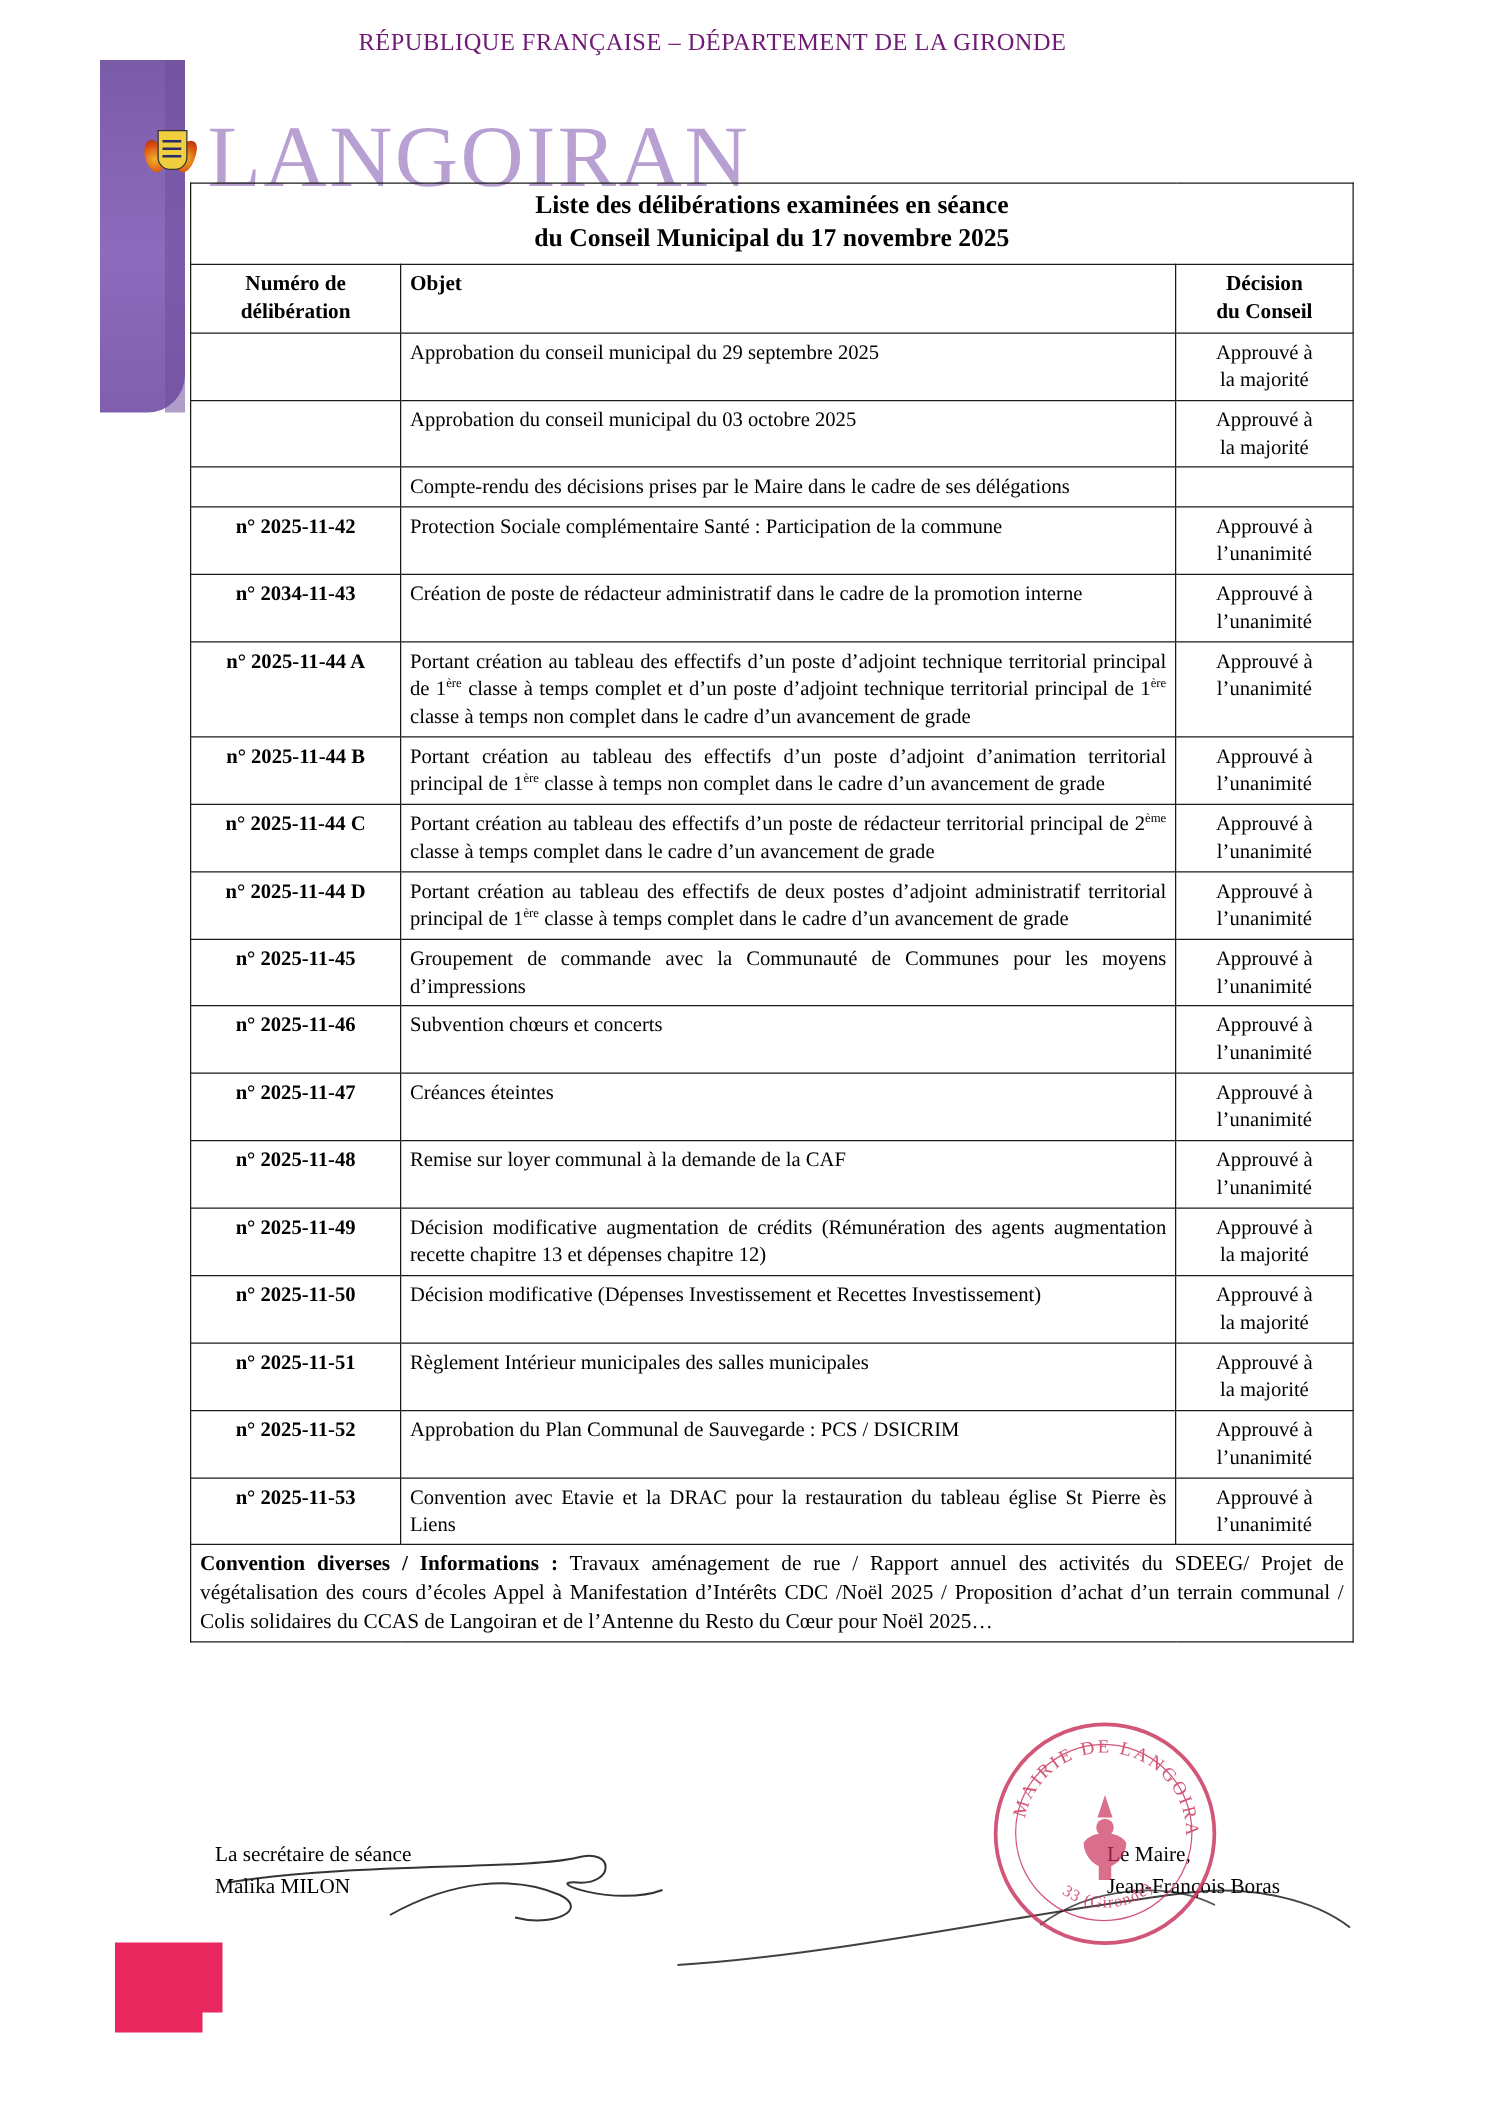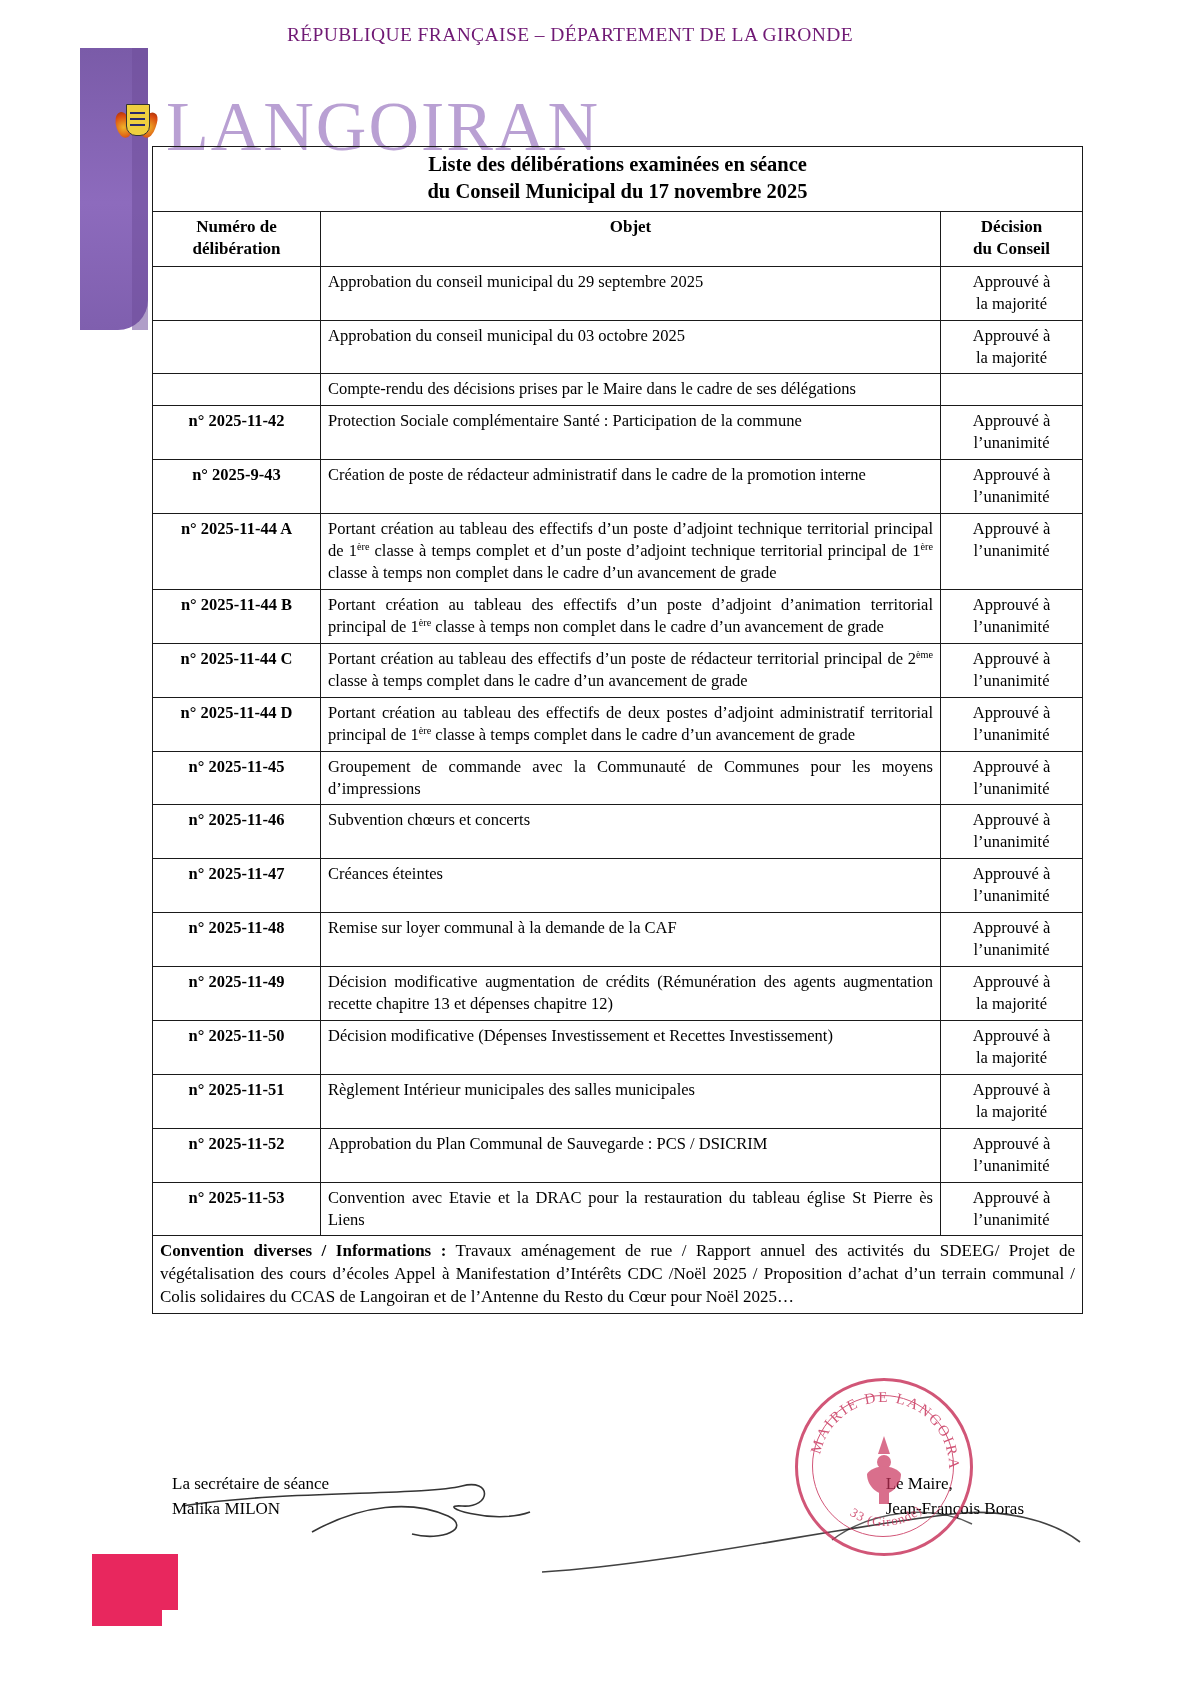--- a/index.html
+++ b/index.html
@@ -125,21 +125,20 @@
   .col-obj   { width: 620px; }
   .col-dec   { width: 142px; }
 
   .th-num, .th-dec {
     text-align: center;
     font-weight: bold;
     font-size: 17px;
     line-height: 1.3;
   }
   .th-obj {
-    text-align: center;
     font-weight: bold;
     font-size: 17px;
   }
   .cell-num {
     text-align: center;
     font-weight: bold;
     font-size: 16.5px;
     white-space: nowrap;
   }
   .cell-obj {
@@ -295,21 +294,21 @@
         </tr>
         <tr>
           <td class="cell-num">n° 2025-11-42</td>
           <td class="cell-obj">Protection Sociale complémentaire Santé : Participation de la commune</td>
           <td class="cell-dec">
             <span>Approuvé à</span>
             <span>l’unanimité</span>
           </td>
         </tr>
         <tr>
-          <td class="cell-num">n° 2025-9-43</td>
+          <td class="cell-num">n° 2034-11-43</td>
           <td class="cell-obj">Création de poste de rédacteur administratif dans le cadre de la promotion interne</td>
           <td class="cell-dec">
             <span>Approuvé à</span>
             <span>l’unanimité</span>
           </td>
         </tr>
         <tr>
           <td class="cell-num">n° 2025-11-44 A</td>
           <td class="cell-obj">Portant création au tableau des effectifs d’un poste d’adjoint technique territorial principal de 1<sup>ère</sup> classe à temps complet et d’un poste d’adjoint technique territorial principal de 1<sup>ère</sup> classe à temps non complet dans le cadre d’un avancement de grade</td>
           <td class="cell-dec">

